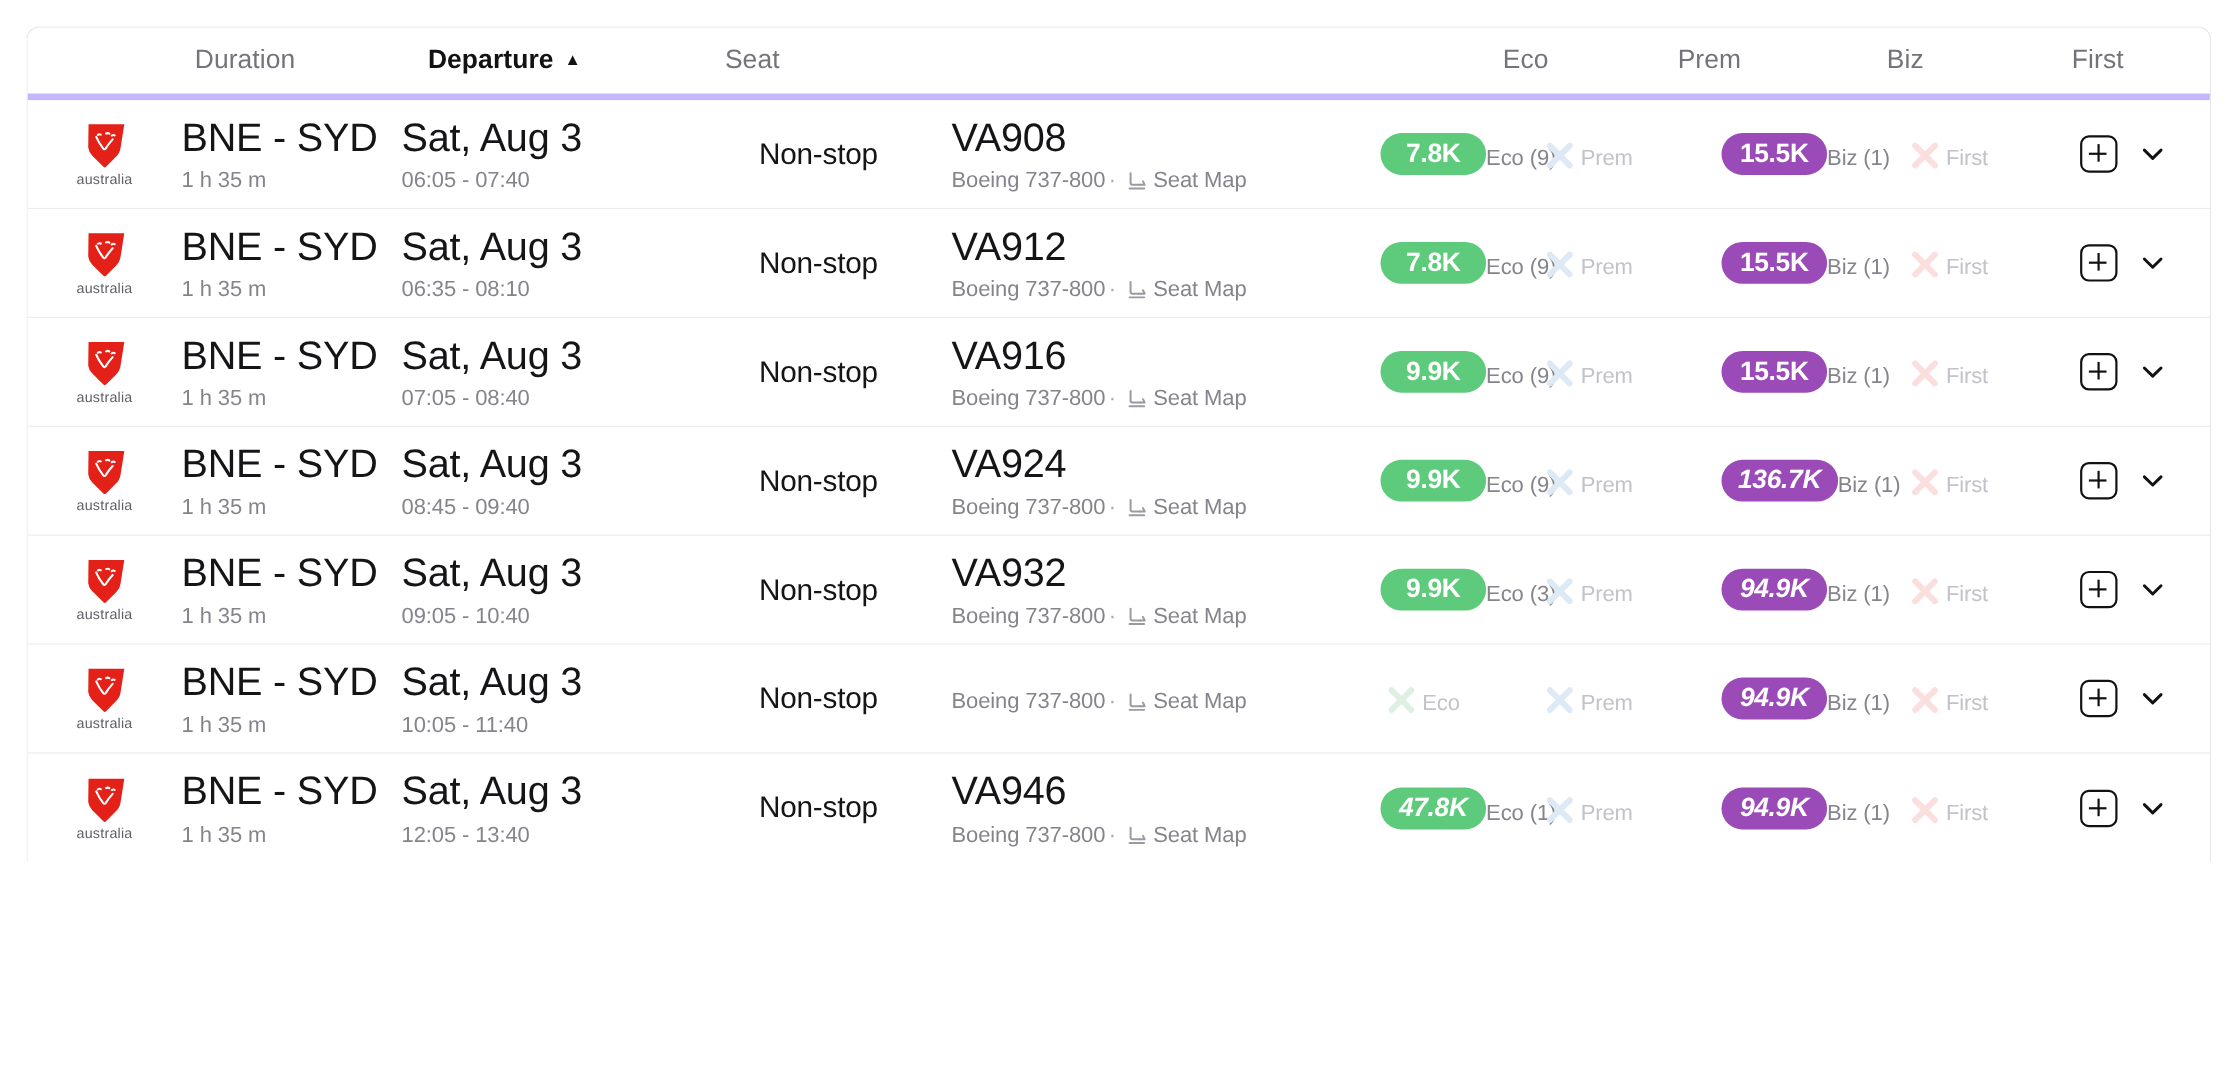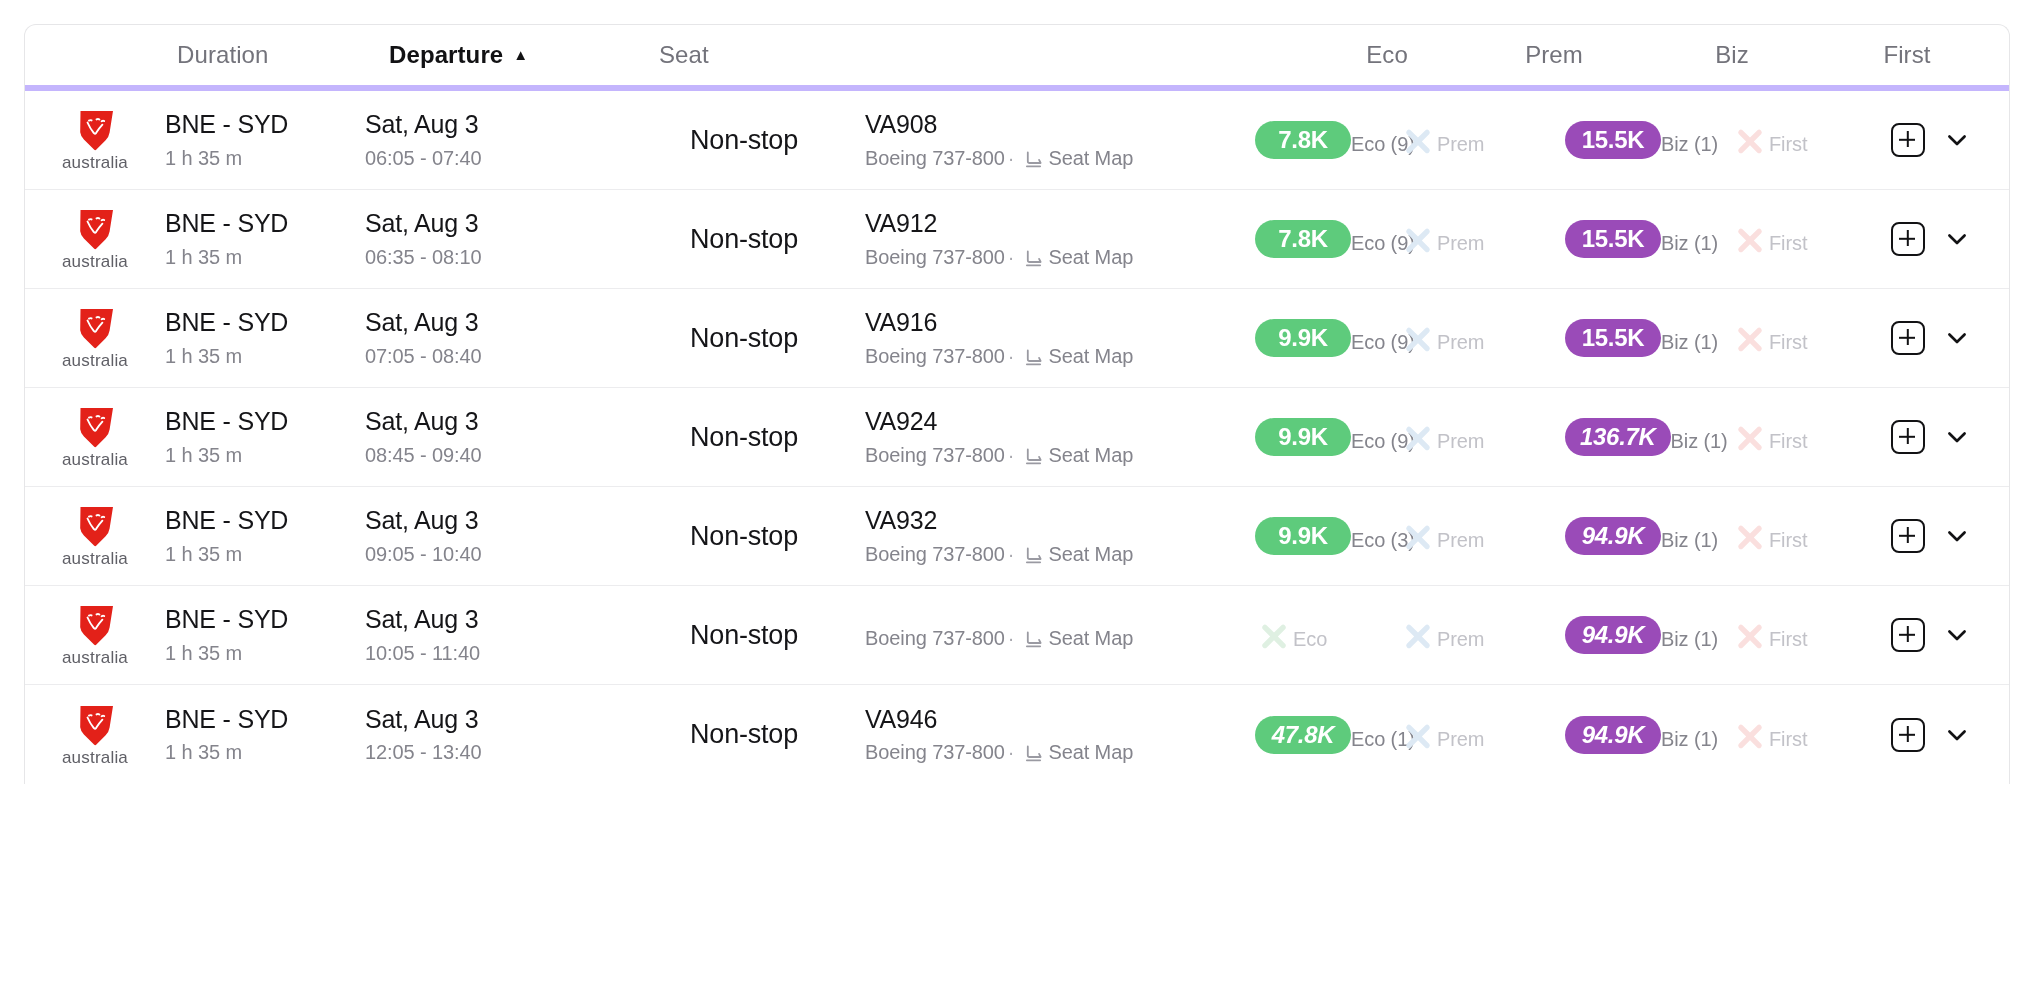--- a/index.html
+++ b/index.html
@@ -93,29 +93,29 @@
     width: 100%;
   }
   .va-mark {
     width: 40px;
     height: 44px;
     position: relative;
   }
   .va-mark svg { display: block; }
   .va-sub {
     margin-top: 1px;
-    font-size: 17px;
+    font-size: 13px;
     color: #5f5f66;
     letter-spacing: .2px;
     line-height: 1;
   }
 
   
   .line1 {
-    font-size: 25px;
+    font-size: 36px;
     color: #151518;
     line-height: 1.18;
     letter-spacing: -.2px;
     white-space: nowrap;
   }
   .line2 {
     margin-top: 7px;
     font-size: 20px;
     color: #84848c;
     line-height: 1.15;

